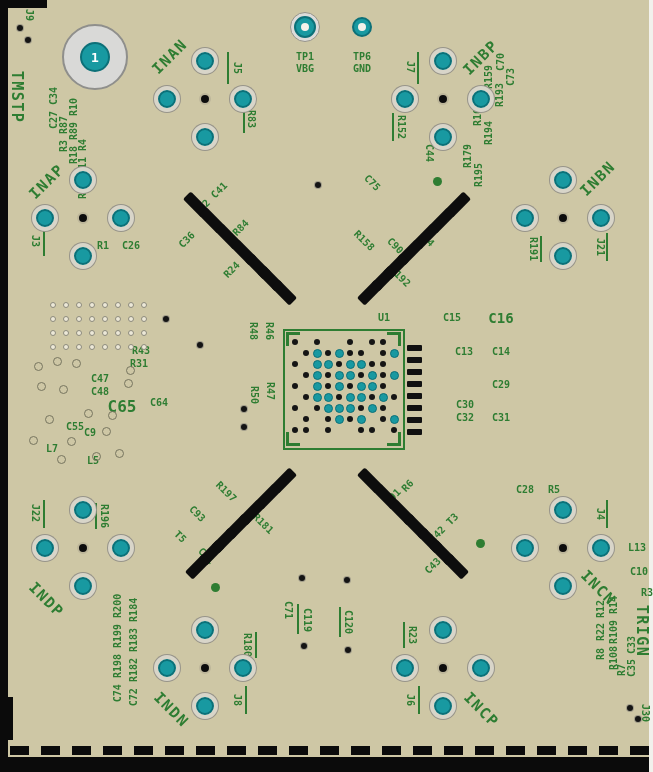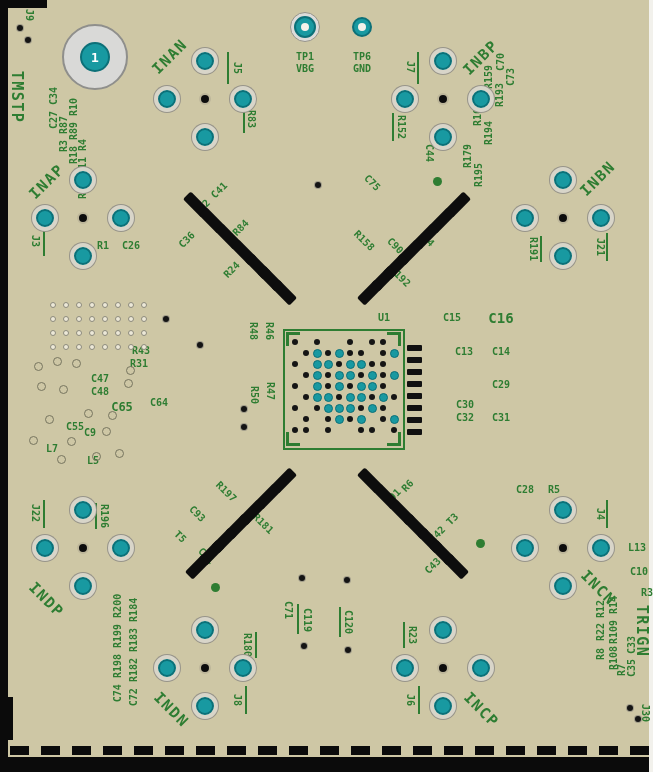--- a/index.html
+++ b/index.html
@@ -105,21 +105,21 @@
     <div class="silk" style="left: 501px; top: 352px; font-size: 10px; transform: translate(-50%, -50%) rotate(0deg);">C14</div>
     <div class="silk" style="left: 465px; top: 405px; font-size: 10px; transform: translate(-50%, -50%) rotate(0deg);">C30</div>
     <div class="silk" style="left: 501px; top: 385px; font-size: 10px; transform: translate(-50%, -50%) rotate(0deg);">C29</div>
     <div class="silk" style="left: 465px; top: 418px; font-size: 10px; transform: translate(-50%, -50%) rotate(0deg);">C32</div>
     <div class="silk" style="left: 501px; top: 418px; font-size: 10px; transform: translate(-50%, -50%) rotate(0deg);">C31</div>
     <div class="silk" style="left: 141px; top: 351px; font-size: 10px; transform: translate(-50%, -50%) rotate(0deg);">R43</div>
     <div class="silk" style="left: 139px; top: 364px; font-size: 10px; transform: translate(-50%, -50%) rotate(0deg);">R31</div>
     <div class="silk" style="left: 100px; top: 379px; font-size: 10px; transform: translate(-50%, -50%) rotate(0deg);">C47</div>
     <div class="silk" style="left: 100px; top: 392px; font-size: 10px; transform: translate(-50%, -50%) rotate(0deg);">C48</div>
     <div class="silk" style="left: 159px; top: 403px; font-size: 10px; transform: translate(-50%, -50%) rotate(0deg);">C64</div>
-    <div class="silk" style="left: 122px; top: 407px; font-size: 12px; transform: translate(-50%, -50%) rotate(0deg); text-align: center;">C65</div>
+    <div class="silk" style="left: 122px; top: 407px; font-size: 16px; transform: translate(-50%, -50%) rotate(0deg); text-align: center;">C65</div>
     <div class="silk" style="left: 75px; top: 427px; font-size: 10px; transform: translate(-50%, -50%) rotate(0deg);">C55</div>
     <div class="silk" style="left: 90px; top: 433px; font-size: 10px; transform: translate(-50%, -50%) rotate(0deg);">C9</div>
     <div class="silk" style="left: 52px; top: 449px; font-size: 10px; transform: translate(-50%, -50%) rotate(0deg);">L7</div>
     <div class="silk" style="left: 93px; top: 461px; font-size: 10px; transform: translate(-50%, -50%) rotate(0deg);">L5</div>
     <div class="silk" style="left: 35px; top: 513px; font-size: 10px; transform: translate(-50%, -50%) rotate(90deg);">J22</div>
     <div class="silk" style="left: 104px; top: 516px; font-size: 10px; transform: translate(-50%, -50%) rotate(90deg);">R196</div>
     <div class="silk port" style="left: 46px; top: 600px; font-size: 15px; transform: translate(-50%, -50%) rotate(45deg);">INDP</div>
     <div class="silk" style="left: 226px; top: 492px; font-size: 10px; transform: translate(-50%, -50%) rotate(45deg);">R197</div>
     <div class="silk" style="left: 197px; top: 514px; font-size: 10px; transform: translate(-50%, -50%) rotate(45deg);">C93</div>
     <div class="silk" style="left: 263px; top: 524px; font-size: 10px; transform: translate(-50%, -50%) rotate(45deg);">R181</div>

